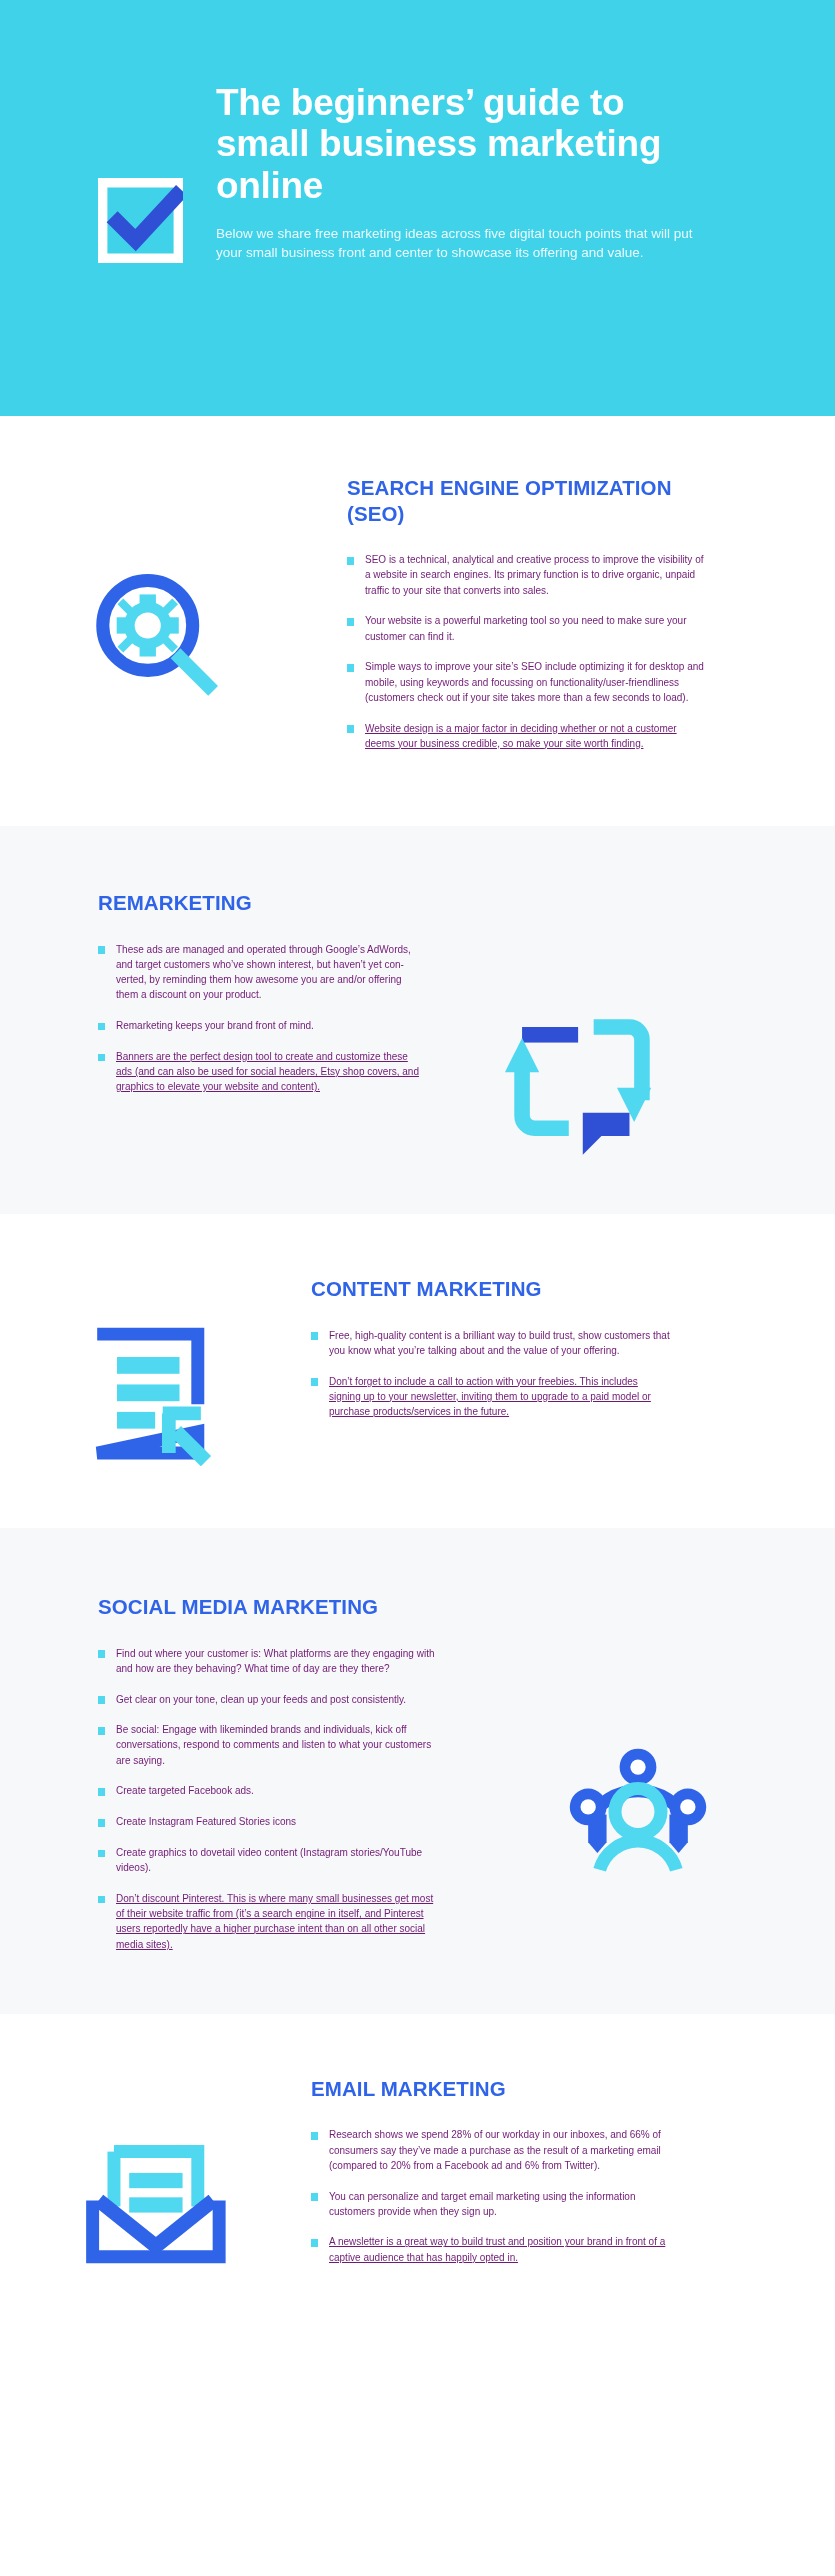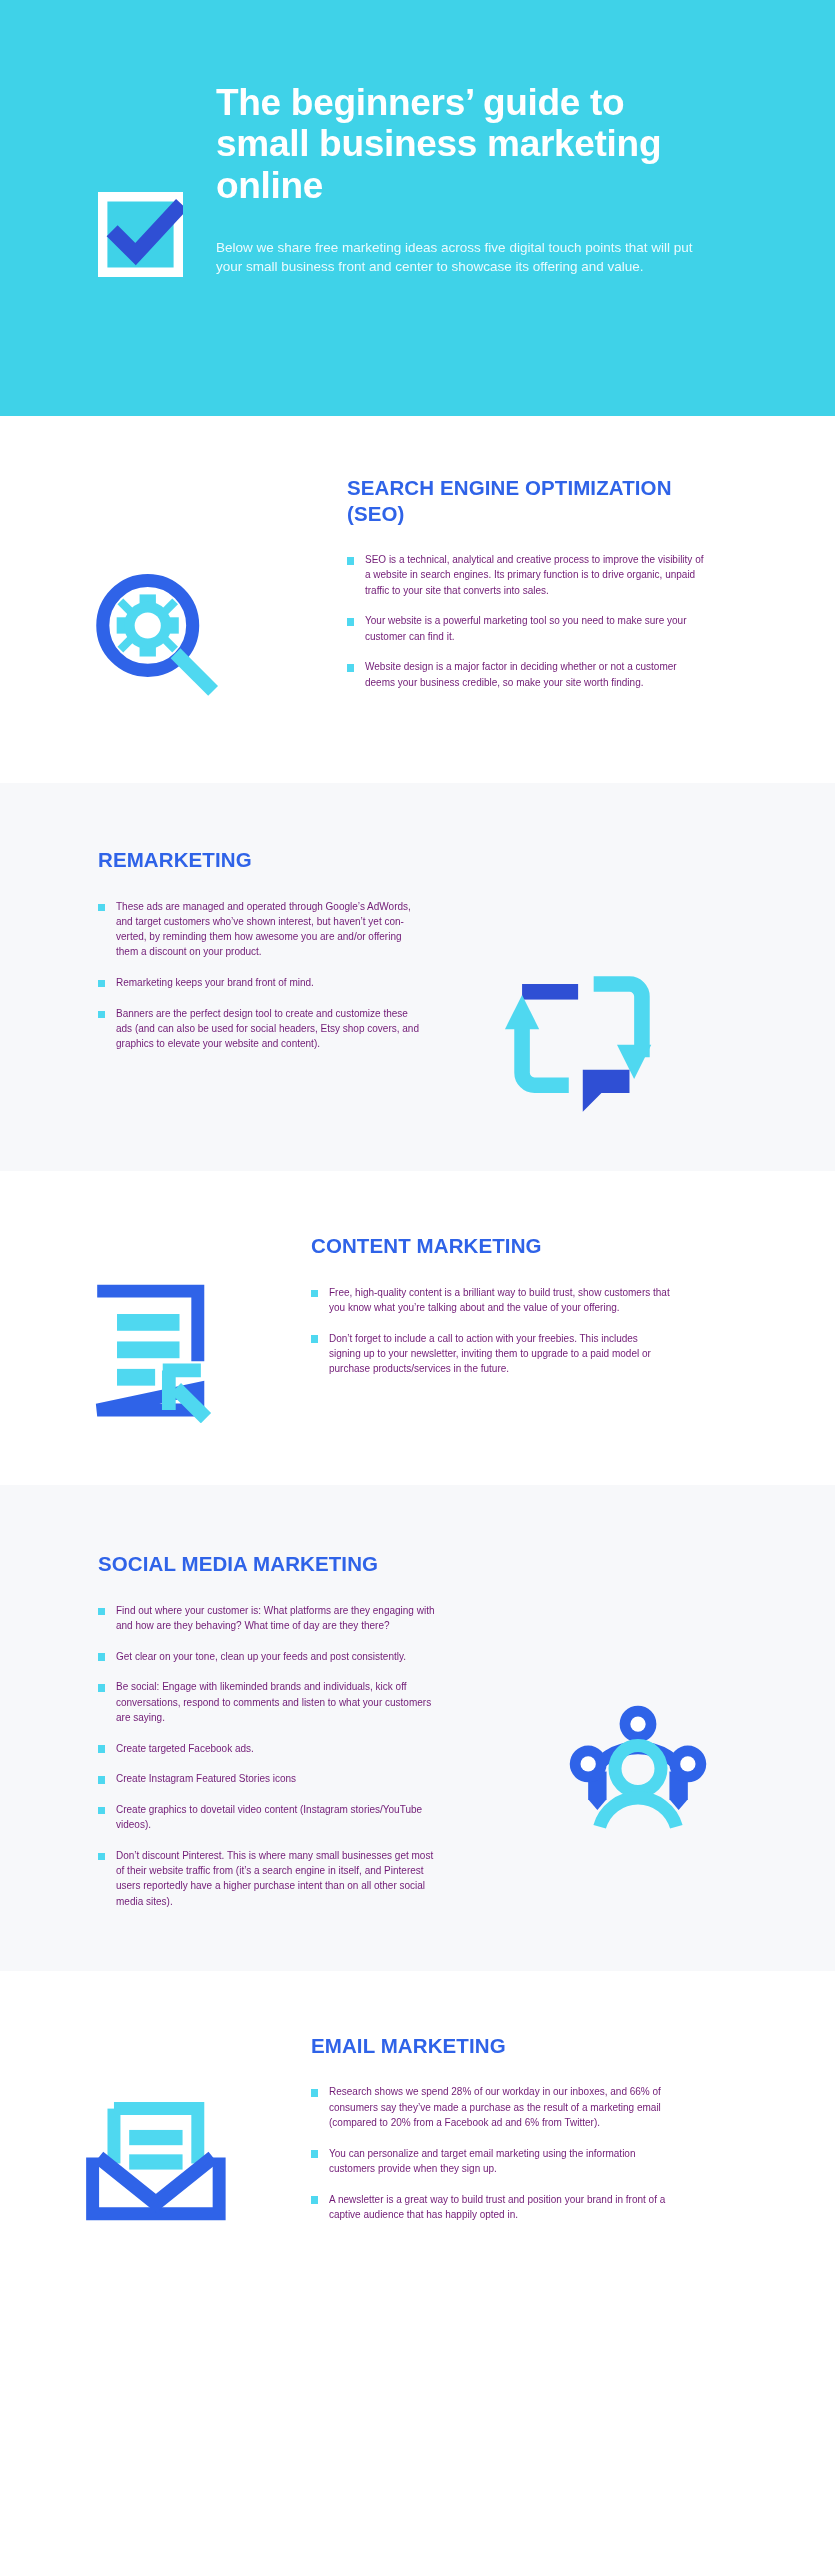--- a/index.html
+++ b/index.html
@@ -46,21 +46,21 @@
     color: #ffffff;
     font-size: 37px;
     line-height: 1.12;
     font-weight: bold;
     letter-spacing: -0.3px;
   }
   .header-sub {
     color: #ebfbfe;
     font-size: 13.5px;
     line-height: 1.42;
-    margin-top: 32px;
+    margin-top: 18px;
     max-width: 491px;
   }
 
   
   .section {
     width: 835px;
     display: flex;
     align-items: flex-start;
     position: relative;
   }
@@ -86,21 +86,21 @@
 
   ul.bullets { list-style: none; }
   ul.bullets li {
     position: relative;
     padding-left: 18px;
     margin-bottom: 15.6px;
     color: #701a75;
     font-size: 10px;
     line-height: 1.52;
   }
-  ul.bullets li:last-child { margin-bottom: 0; }
+  ul.bullets li:last-child { margin-bottom: 0; text-decoration: underline; }
   ul.bullets li::before {
     content: "";
     position: absolute;
     left: 0;
     top: 4.9px;
     width: 7.4px;
     height: 7.4px;
     background: #4fd8f0;
   }
 
@@ -164,20 +164,21 @@
           <circle cx="78" cy="74" r="29"></circle>
         </g>
         <circle cx="78" cy="74" r="16" fill="#ffffff"></circle>
       </svg>
     </div>
     <div class="sec-body">
       <div class="sec-title">SEARCH ENGINE OPTIMIZATION (SEO)</div>
       <ul class="bullets">
         <li>SEO is a technical, analytical and creative process to improve the visibility of a website in search engines. Its primary function is to drive organic, unpaid traffic to your site that converts into sales.</li>
         <li>Your website is a powerful marketing tool so you need to make sure your customer can find it.</li>
+        <li>Simple ways to improve your site’s SEO include optimizing it for desktop and mobile, using keywords and focussing on functionality/user-friendliness (customers check out if your site takes more than a few seconds to load).</li>
         <li>Website design is a major factor in deciding whether or not a customer deems your business credible, so make your site worth finding.</li>
       </ul>
     </div>
   </div>
 
   <div class="section alt" id="sec-remarketing">
     <div class="sec-body">
       <div class="sec-title">REMARKETING</div>
       <ul class="bullets">
         <li>These ads are managed and operated through Google’s AdWords, and target customers who’ve shown interest, but haven’t yet con-verted, by reminding them how awesome you are and/or offering them a discount on your product.</li>

